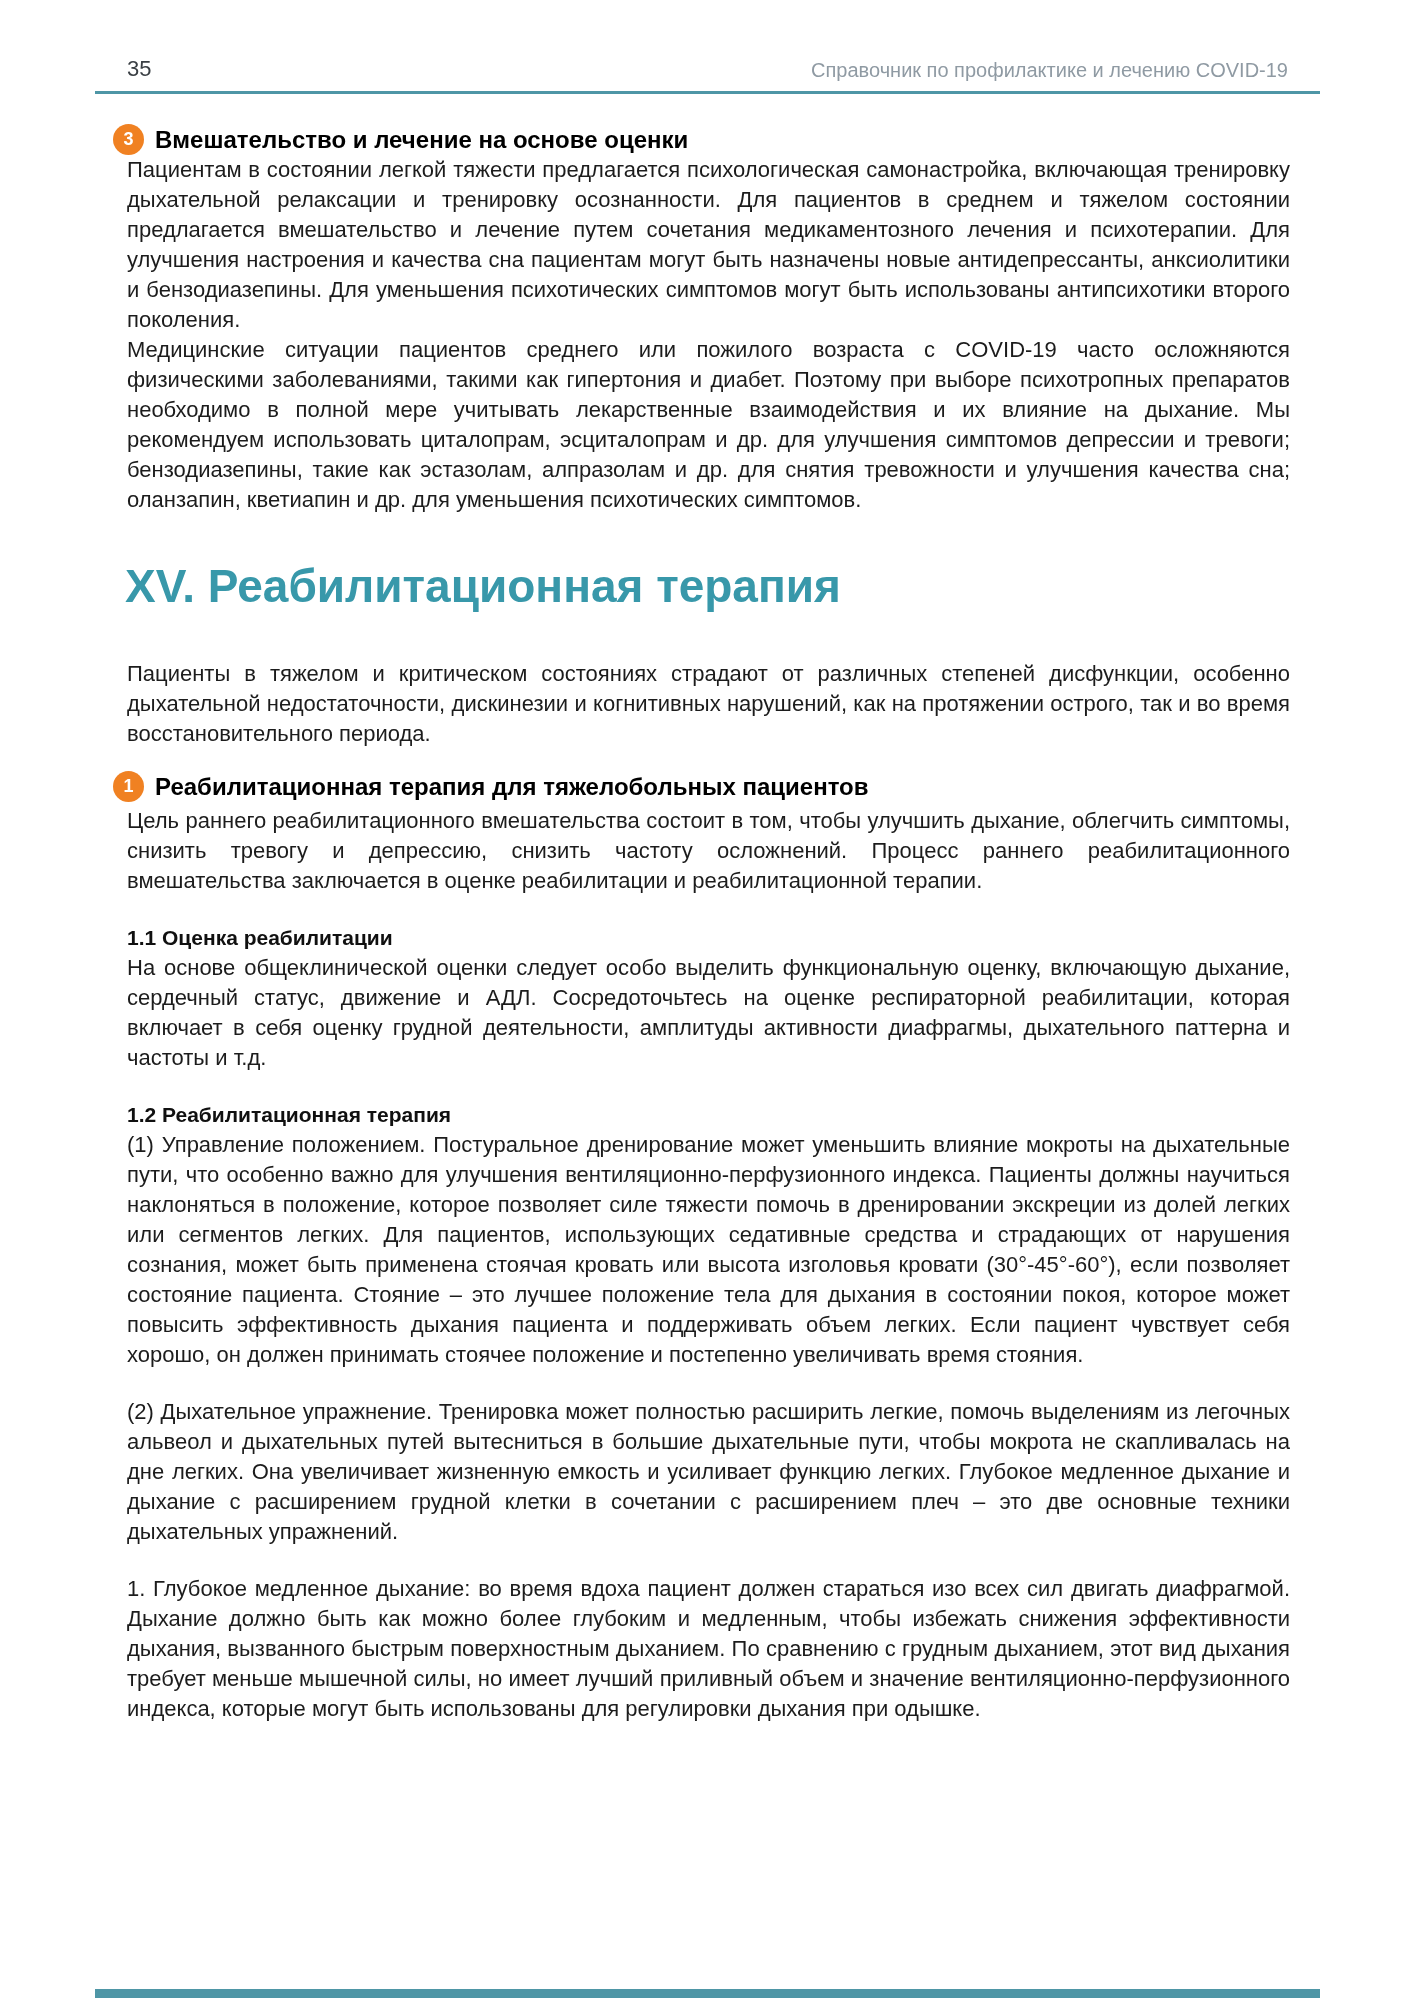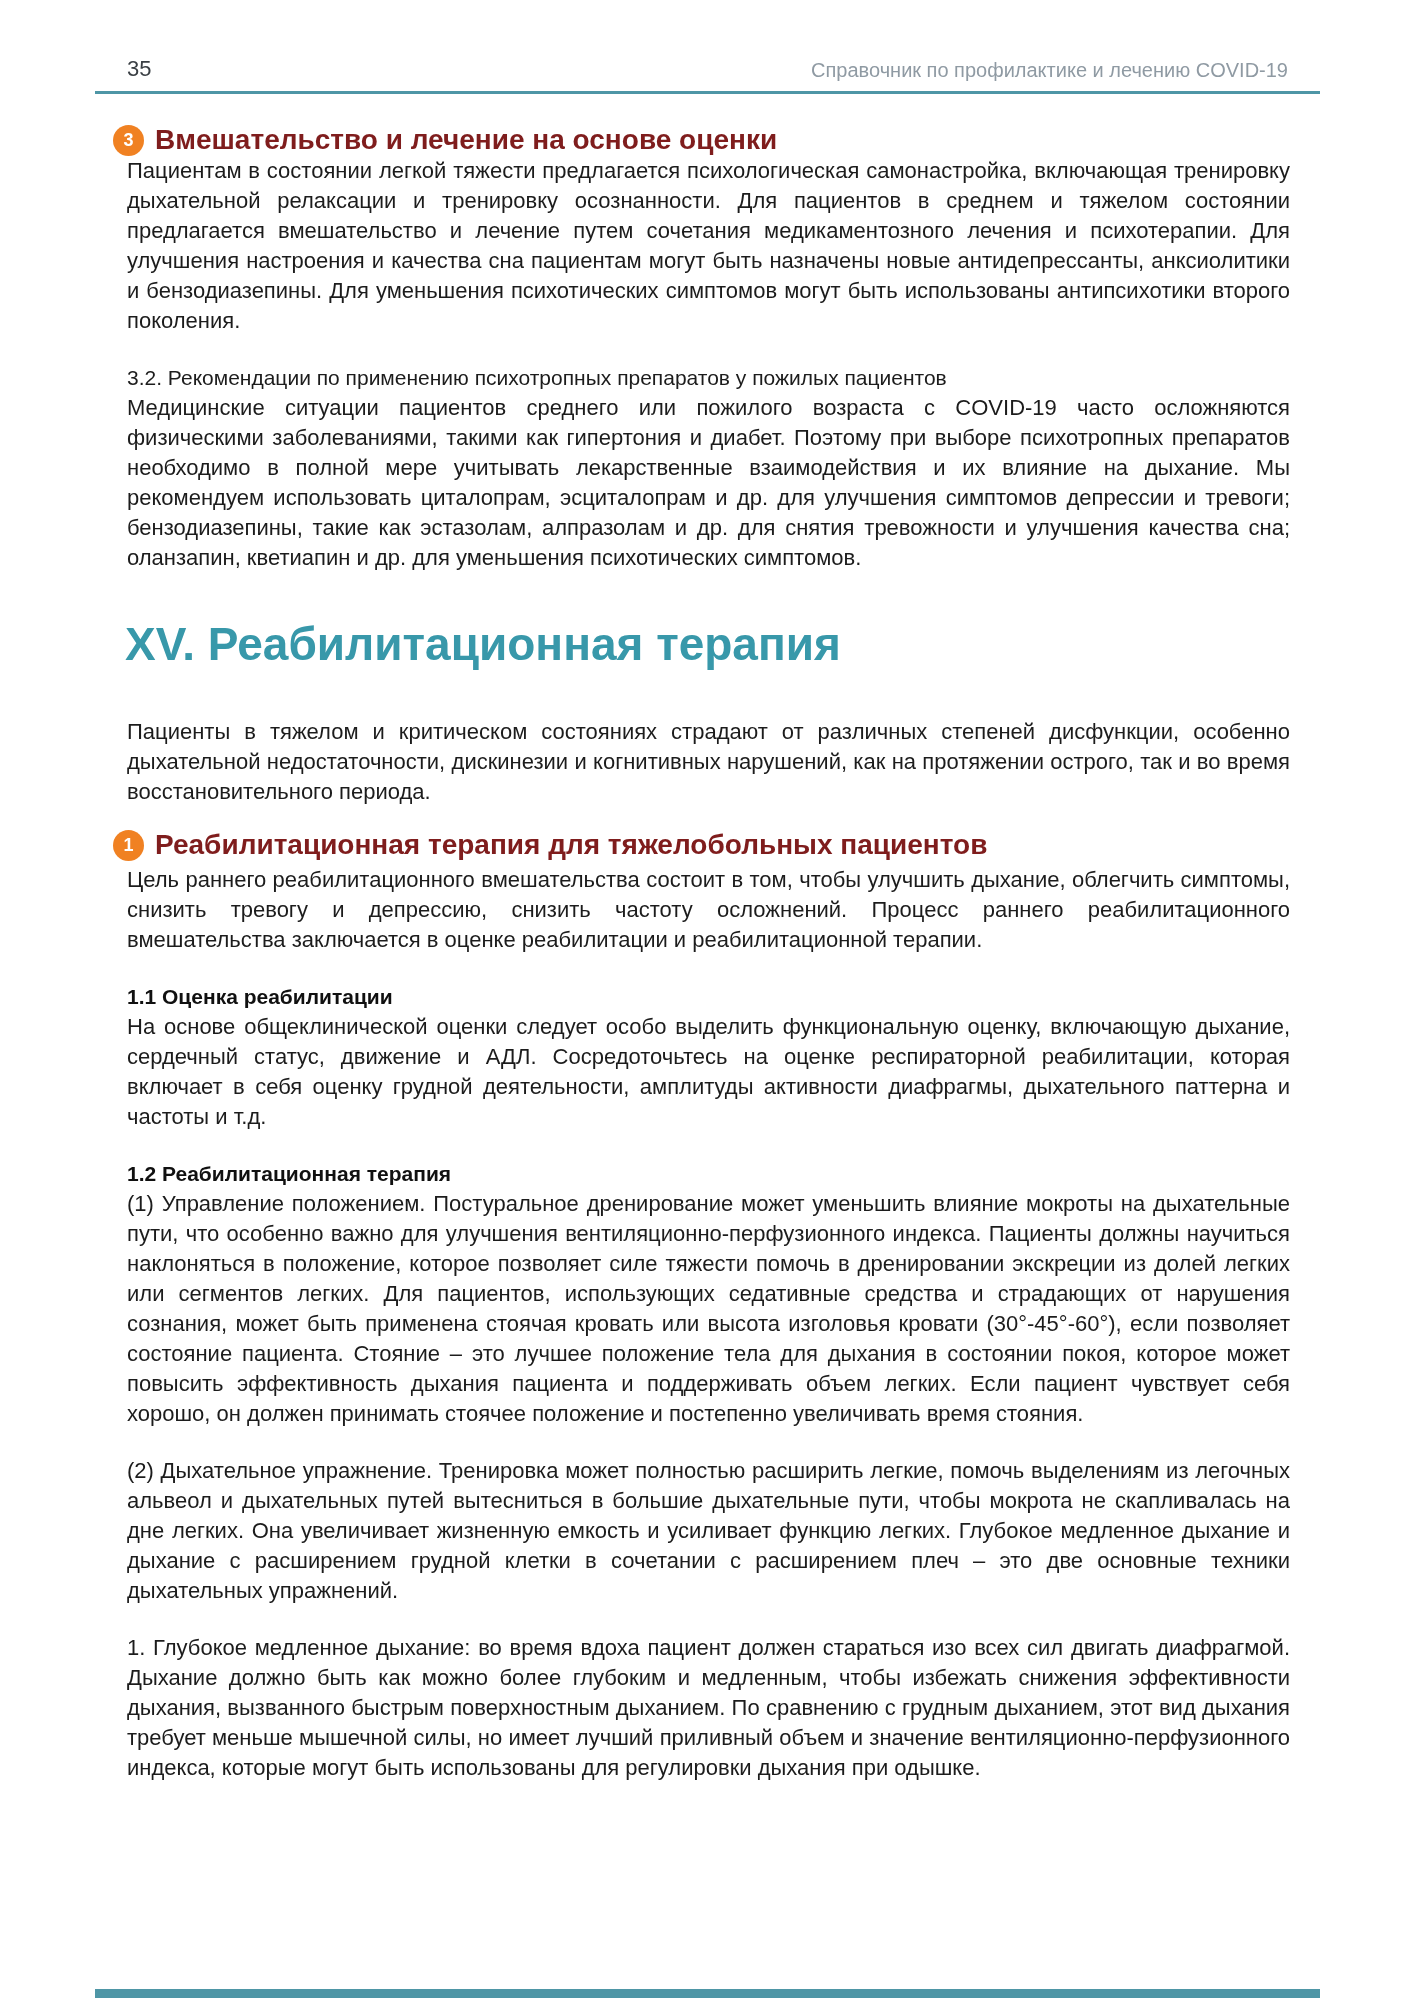--- a/index.html
+++ b/index.html
@@ -29,21 +29,21 @@
   .badge-heading {
     display: flex; align-items: center; gap: 11px;
     margin-left: -14px;
   }
   .badge {
     width: 31px; height: 31px; border-radius: 50%;
     background: var(--orange, #f08122); color: #ffffff;
     display: flex; align-items: center; justify-content: center;
     font-size: 18px; font-weight: bold; flex: 0 0 auto;
   }
-  .badge-heading h2 { font-size: 28px; font-weight: bold; color: #7f1d1d; }
+  .badge-heading h2 { font-size: 24px; font-weight: bold; color: #000000; }
   .plain-title { font-size: 21px; line-height: 30px; }
   p.body {
     font-size: 22px; line-height: 30px;
     text-align: justify; color: var(--text, #1c1c1c);
   }
   .gap-top { margin-top: 27px; }
   .small-gap-top { margin-top: 4px; }
   .chapter-title {
     font-size: 46px; font-weight: bold;
     color: var(--heading-teal, #3898aa);
@@ -72,21 +72,20 @@
 
   <main class="content">
 
     <div class="badge-heading">
       <span class="badge">3</span>
       <h2>Вмешательство и лечение на основе оценки</h2>
     </div>
 
     <p class="body">Пациентам в состоянии легкой тяжести предлагается психологическая самонастройка, включающая тренировку дыхательной релаксации и тренировку осознанности. Для пациентов в среднем и тяжелом состоянии предлагается вмешательство и лечение путем сочетания медикаментозного лечения и психотерапии. Для улучшения настроения и качества сна пациентам могут быть назначены новые антидепрессанты, анксиолитики и бензодиазепины. Для уменьшения психотических симптомов могут быть использованы антипсихотики второго поколения.</p>
 
-    <p class="plain-title gap-top">3.2. Рекомендации по применению психотропных препаратов у пожилых пациентов</p>
     <p class="body">Медицинские ситуации пациентов среднего или пожилого возраста с COVID-19 часто осложняются физическими заболеваниями, такими как гипертония и диабет. Поэтому при выборе психотропных препаратов необходимо в полной мере учитывать лекарственные взаимодействия и их влияние на дыхание. Мы рекомендуем использовать циталопрам, эсциталопрам и др. для улучшения симптомов депрессии и тревоги; бензодиазепины, такие как эстазолам, алпразолам и др. для снятия тревожности и улучшения качества сна; оланзапин, кветиапин и др. для уменьшения психотических симптомов.</p>
 
     <h1 class="chapter-title">XV. Реабилитационная терапия</h1>
 
     <p class="body">Пациенты в тяжелом и критическом состояниях страдают от различных степеней дисфункции, особенно дыхательной недостаточности, дискинезии и когнитивных нарушений, как на протяжении острого, так и во время восстановительного периода.</p>
 
     <div class="badge-heading s1-head">
       <span class="badge">1</span>
       <h2>Реабилитационная терапия для тяжелобольных пациентов</h2>
     </div>

